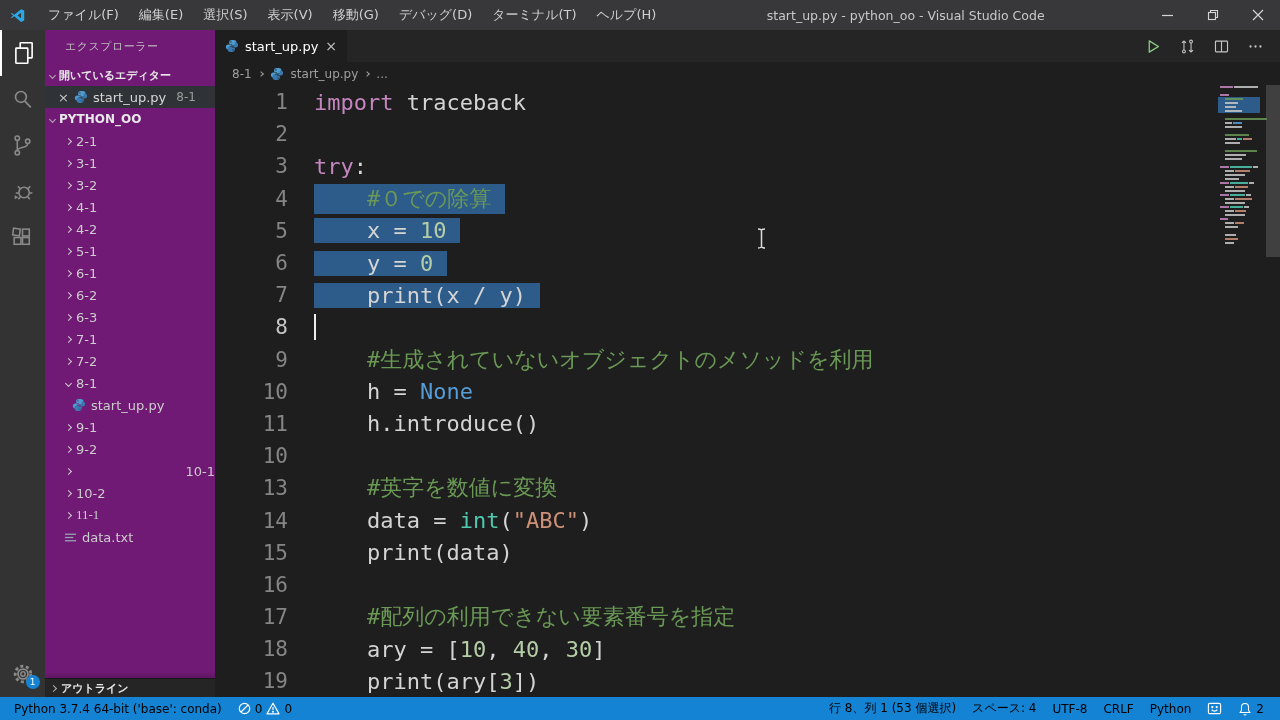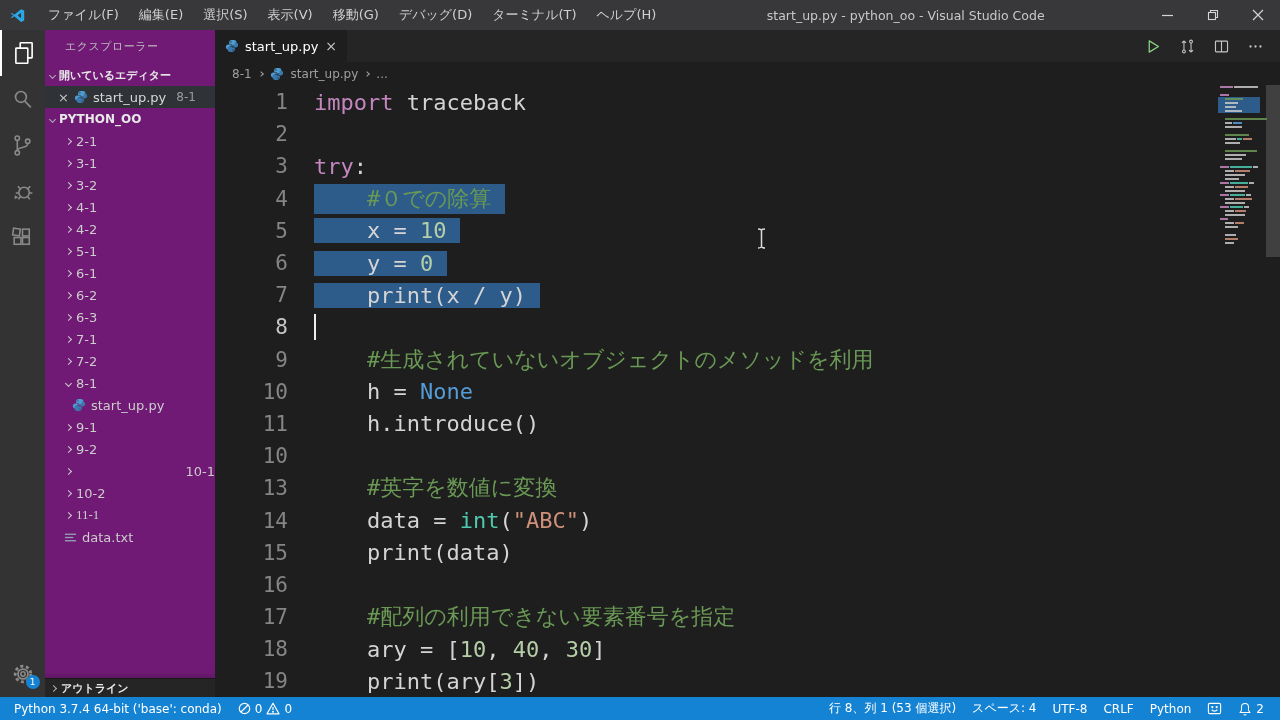--- a/index.html
+++ b/index.html
@@ -60,21 +60,21 @@
 
   .minimap { position:absolute; top:56px; right:14px; width:48px; }
   .mrow { height:2px; margin-bottom:2px; display:flex; position:relative; }
   .mseg { height:2px; margin-right:1px; opacity:.85; flex:none; }
   .mm-sel { position:absolute; left:0; width:42px; background:#2d5c8a; z-index:0; }
   .scrollthumb { position:absolute; top:55px; right:0; width:14px; height:172px; background:#6b6b6b; opacity:.45; }
 
   .ibeam { position:absolute; left:540px; top:197px; }
 
   .statusbar { position:absolute; left:0; right:0; bottom:0; height:23px; background:#1583d3;
-    display:flex; align-items:center; color:#ffffff; font-size:12px; z-index:30; }
+    display:flex; align-items:center; color:#000000; font-size:12px; z-index:30; }
   .st-item { display:flex; align-items:center; gap:4px; padding:0 8px; height:23px; }
   .st-left { display:flex; align-items:center; padding-left:6px; }
   .st-right { margin-left:auto; display:flex; align-items:center; padding-right:8px; }
   svg { display:block; }
 </style>
 </head>
 <body>
 
 <div class="titlebar">
   <svg class="logo" viewBox="0 0 24 24">

